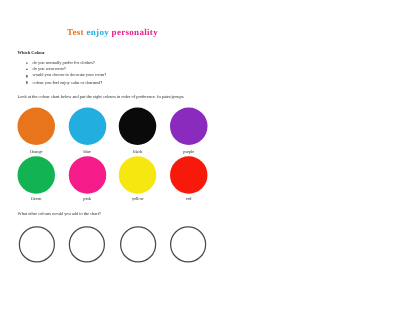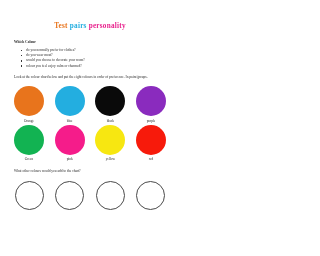--- a/index.html
+++ b/index.html
@@ -136,21 +136,21 @@
     box-sizing: border-box;
   }
 </style>
 </head>
 <body>
 
 <div class="page">
 
   <h1 class="title">
     <span style="color: rgb(232, 116, 28);">Test</span>
-    <span style="color: rgb(35, 174, 224);">pairs</span>
+    <span style="color: rgb(35, 174, 224);">enjoy</span>
     <span style="color: rgb(232, 32, 140);">personality</span>
   </h1>
 
   <div class="sec-head">Which Colour</div>
 
   <ul class="bullets">
     <li>do you normally prefer for clothes?</li>
     <li>do you wear most?</li>
     <li>would you choose to decorate your room?</li>
     <li>colour you feel enjoy calm or charmed?</li>

